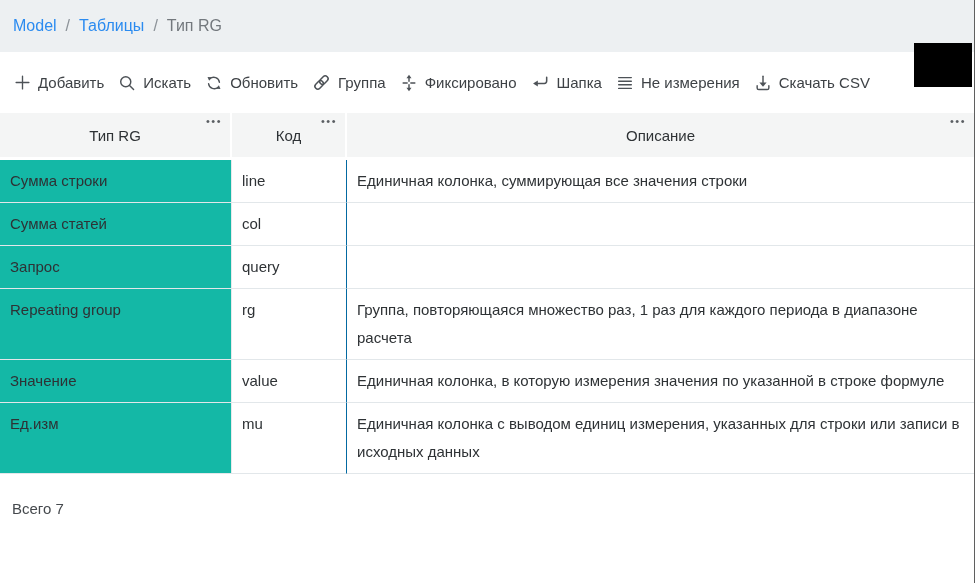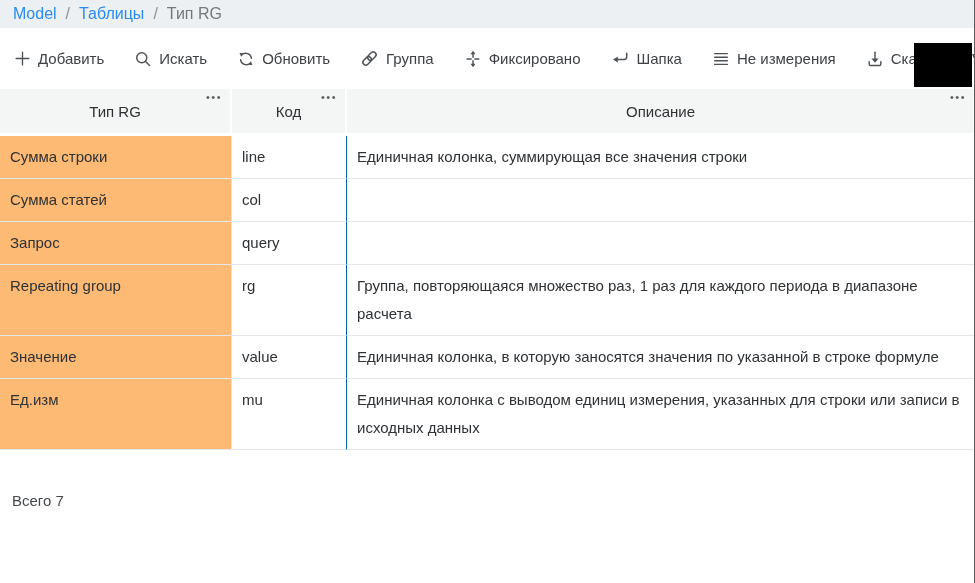--- a/index.html
+++ b/index.html
@@ -7,39 +7,39 @@
   body {
     font-family: "Liberation Sans", sans-serif;
     background: #ffffff;
     position: relative;
     overflow: hidden;
     border-right: 1px solid #5f5f5f;
   }
 
   
   .breadcrumb-bar {
-    height: 28px;
+    height: 52px;
     background: #edf0f2;
     display: flex;
     align-items: center;
     padding-left: 13px;
     font-size: 16px;
   }
   .crumb-link { color: #2b8bf0; cursor: pointer; text-decoration: none; }
   .crumb-sep { color: #8b9197; margin: 0 9px; }
   .crumb-current { color: #73787d; }
 
   
   .toolbar {
     height: 61px;
     background: #ffffff;
     display: flex;
     align-items: center;
     padding-left: 14px;
-    gap: 30px;
+    gap: 14px;
   }
   .tb-btn {
     display: flex;
     align-items: center;
     gap: 7px;
     font-size: 15px;
     color: #3e4246;
     cursor: pointer;
     white-space: nowrap;
   }
@@ -93,30 +93,30 @@
   }
 
   td {
     vertical-align: top;
     padding: 7px 12px;
     line-height: 28px;
     border-bottom: 1px solid #e2e7ea;
     background: #ffffff;
   }
   td.c1 {
-    background: #fdba74;
+    background: #14b8a6;
     border-right: 1px solid #e6e9eb;
     padding-left: 10px;
   }
   td.c2 { border-right: 1px solid #0369a1; padding-left: 10px; }
   td.c3 { padding-left: 10px; }
 
   
   .footer-total {
-    margin: 42px 0 0 12px;
+    margin: 26px 0 0 12px;
     font-size: 15px;
     color: #45494d;
   }
 </style>
 </head>
 <body>
 
 <div class="breadcrumb-bar">
   <span class="crumb-link">Model</span>
   <span class="crumb-sep">/</span>
@@ -255,21 +255,21 @@
     <td class="c3"></td>
   </tr>
       <tr>
     <td class="c1">Repeating group</td>
     <td class="c2">rg</td>
     <td class="c3">Группа, повторяющаяся множество раз, 1 раз для каждого периода в диапазоне расчета</td>
   </tr>
       <tr>
     <td class="c1">Значение</td>
     <td class="c2">value</td>
-    <td class="c3">Единичная колонка, в которую заносятся значения по указанной в строке формуле</td>
+    <td class="c3">Единичная колонка, в которую измерения значения по указанной в строке формуле</td>
   </tr>
       <tr>
     <td class="c1">Ед.изм</td>
     <td class="c2">mu</td>
     <td class="c3">Единичная колонка с выводом единиц измерения, указанных для строки или записи в исходных данных</td>
   </tr>
     </tbody>
 </table>
 
 <div class="footer-total">Всего 7</div>

